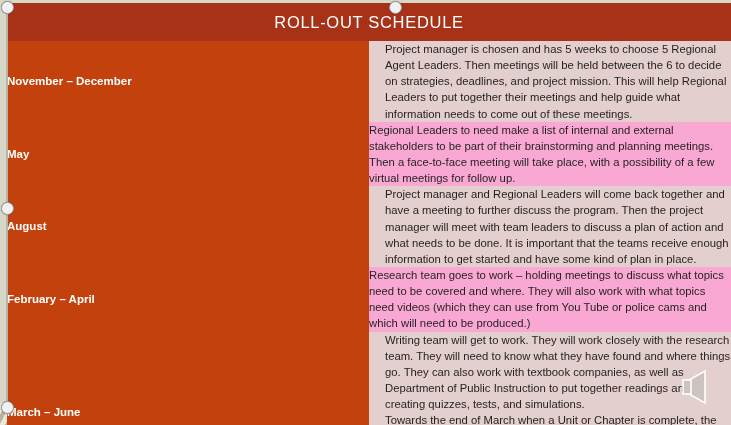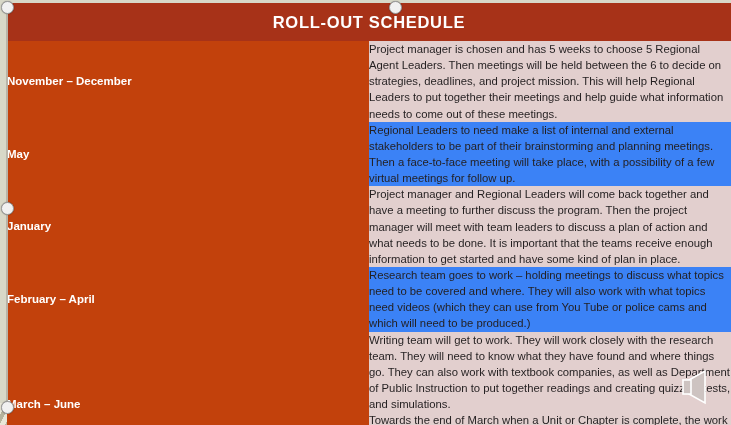--- a/index.html
+++ b/index.html
@@ -57,21 +57,21 @@
   table.schedule td, table.schedule th {
     vertical-align: middle;
     padding: 0;
     border: 0;
   }
 
   .hdr-cell {
     background: #a73218;
     color: #ffffff;
     text-align: center;
-    font-weight: bold;
+    font-weight: normal;
     font-size: 16.5px;
     letter-spacing: 0.7px;
     height: 38px;
     border-bottom: 3px solid #efefe4;
   }
 
   .period-cell {
     background: #c2410c;
     color: #ffffff;
     font-weight: bold;
@@ -84,22 +84,22 @@
 
   .desc-cell {
     color: #231f20;
     font-size: 11.3px;
     line-height: 1.43;
     padding: 5px 10px 5px 9px;
     border-bottom: 2px solid #f6f2f0;
     border-left: 3px solid #efefe4;
   }
 
-  .row-odd .desc-cell  { background: #e2cfce; }
-  .row-even .desc-cell { background: #3b82f6; }
+  .row-odd .desc-cell  { background: #e2cfce; padding-left: 16px; }
+  .row-even .desc-cell { background: #f9a8d4; }
 
   .desc-cell p { margin: 0; }
 
   
   .speaker-icon {
     position: absolute;
     right: 8px;
     bottom: 18px;
     width: 44px;
     height: 40px;
@@ -148,21 +148,21 @@
 
       <tr class="row-even">
         <td class="period-cell">May</td>
         <td class="desc-cell">
           <p>Regional Leaders to need make a list of internal and external stakeholders to be part of their brainstorming and planning meetings.</p>
           <p>Then a face-to-face meeting will take place, with a possibility of a few virtual meetings for follow up.</p>
         </td>
       </tr>
 
       <tr class="row-odd">
-        <td class="period-cell">January</td>
+        <td class="period-cell">August</td>
         <td class="desc-cell">
           <p>Project manager and Regional Leaders will come back together and have a meeting to further discuss the program. Then the project manager will meet with team leaders to discuss a plan of action and what needs to be done. It is important that the teams receive enough information to get started and have some kind of plan in place.</p>
         </td>
       </tr>
 
       <tr class="row-even">
         <td class="period-cell">February – April</td>
         <td class="desc-cell">
           <p>Research team goes to work – holding meetings to discuss what topics need to be covered and where. They will also work with what topics need videos (which they can use from You Tube or police cams and which will need to be produced.)</p>
         </td>

